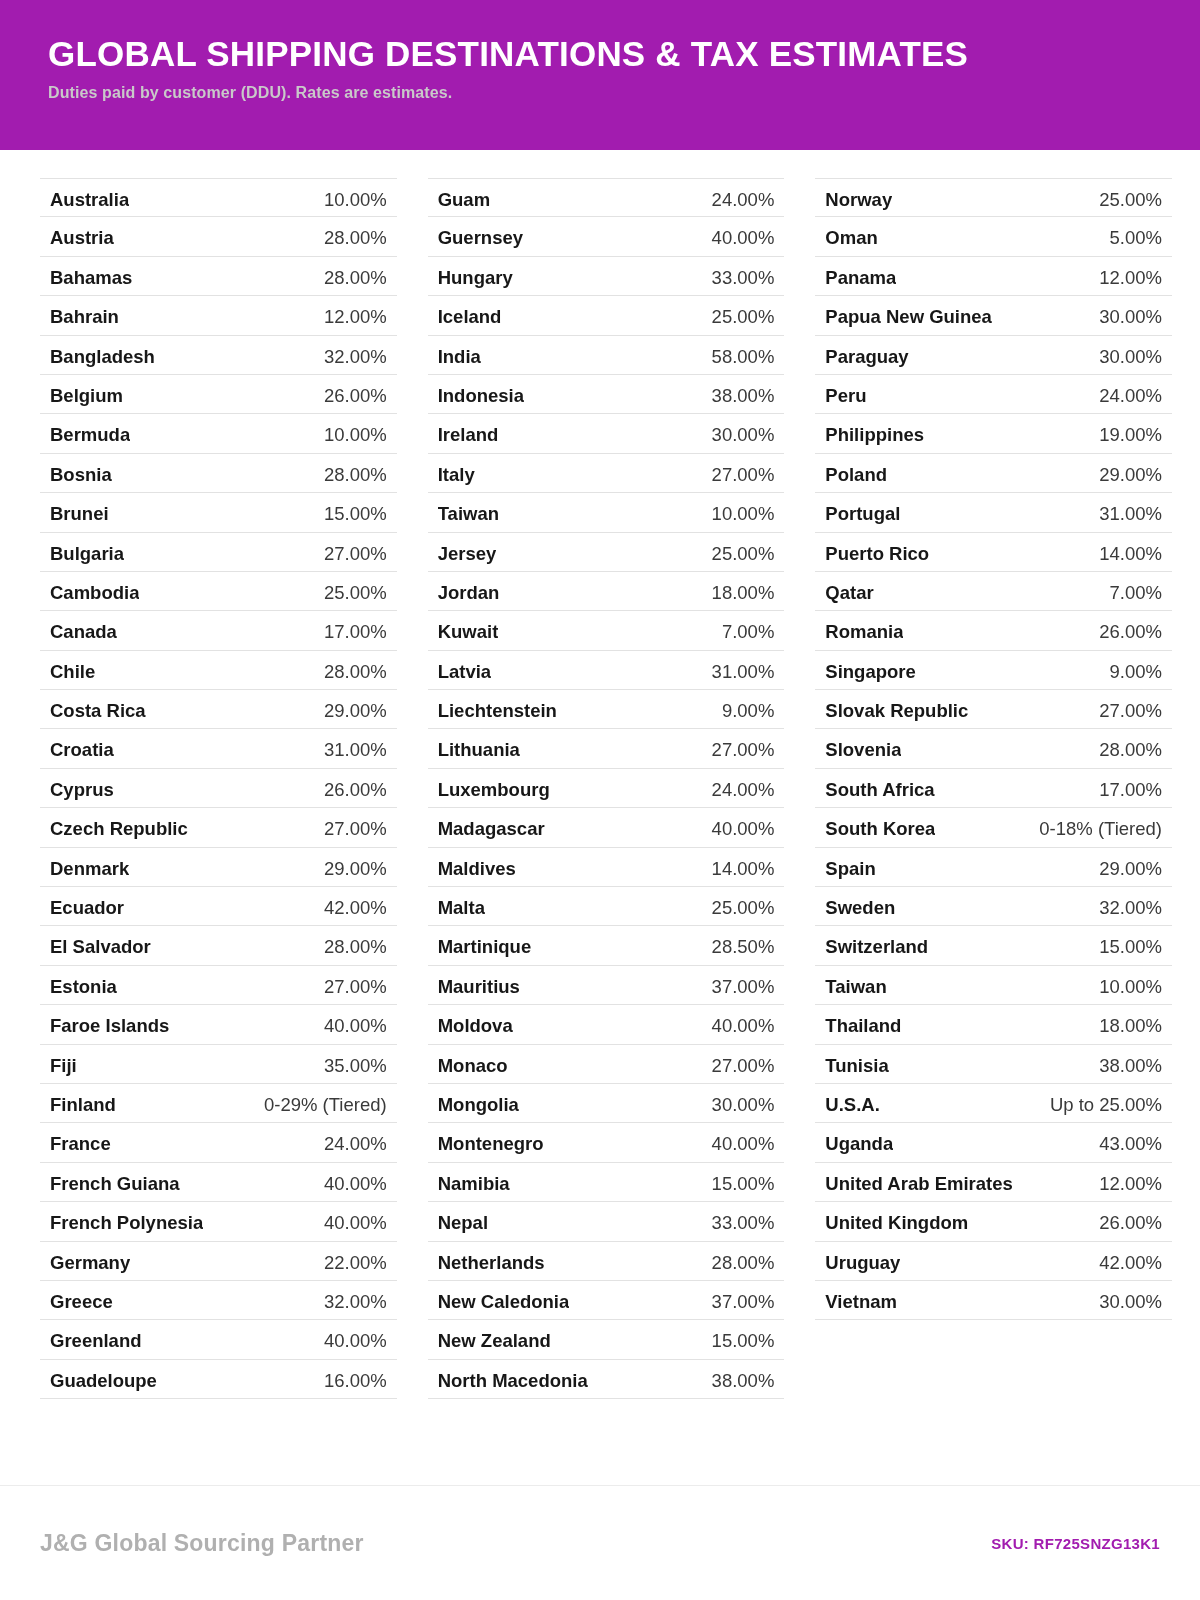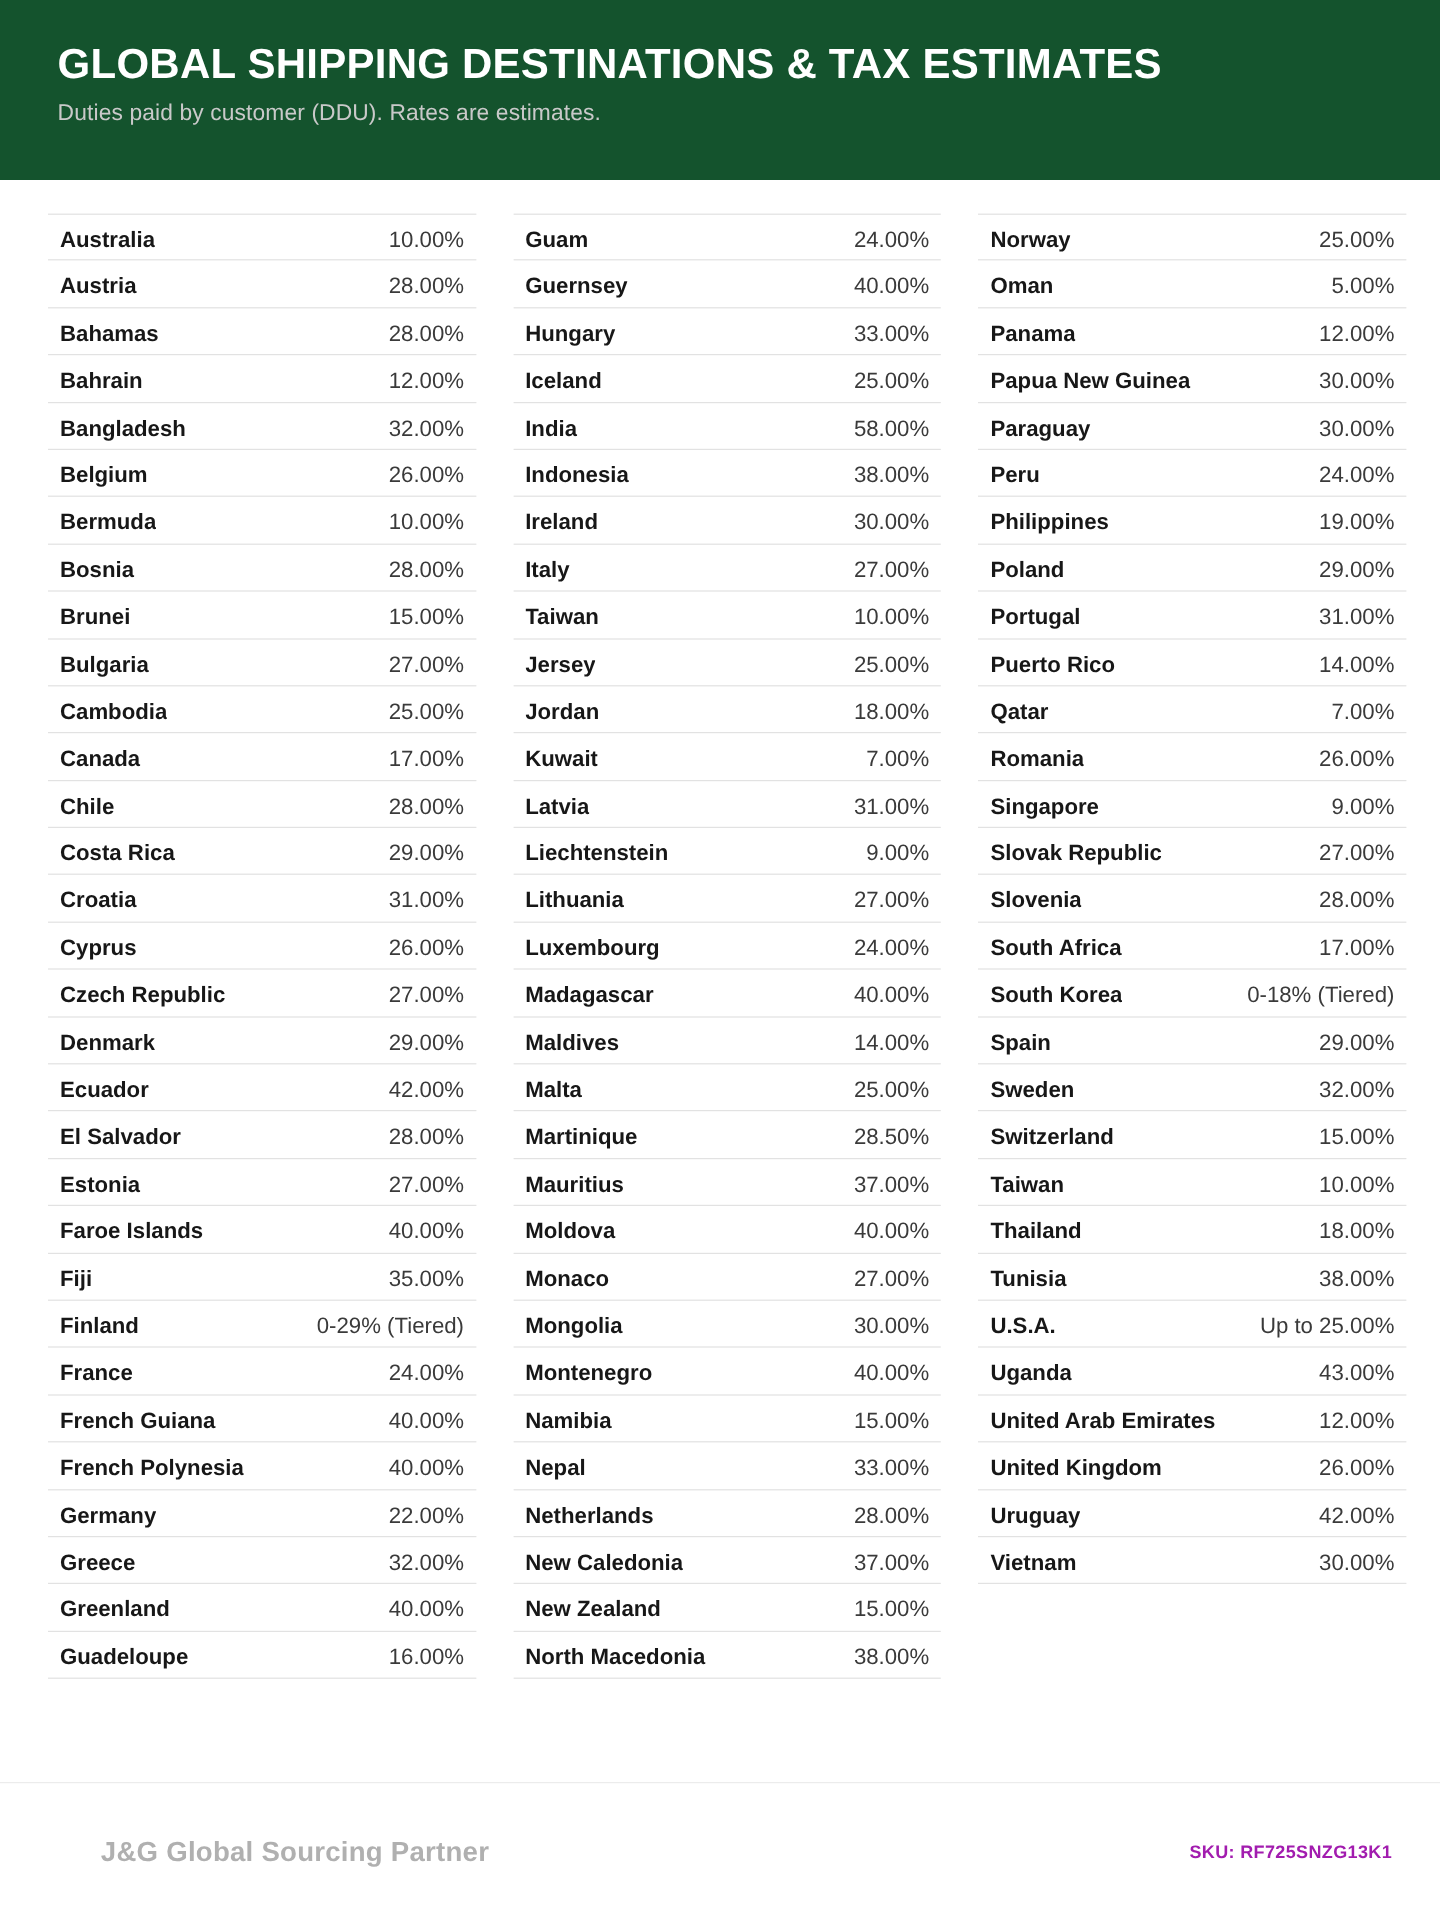--- a/index.html
+++ b/index.html
@@ -15,37 +15,37 @@
   }
   .page {
     position: relative;
     width: 1200px;
     height: 1600px;
     box-sizing: border-box;
     overflow: hidden;
   }
   
   .header {
-    background: #14532d;
+    background: #a21caf;
     padding: 34px 48px 30px 48px;
     box-sizing: border-box;
     height: 150px;
   }
   .header-title {
     color: #ffffff;
     font-size: 35px;
     font-weight: bold;
     letter-spacing: 0.2px;
     line-height: 1.15;
     margin: 0 0 10px 0;
   }
   .header-subtitle {
     color: #c9c9c9;
-    font-size: 19px;
-    font-weight: normal;
+    font-size: 16px;
+    font-weight: bold;
     margin: 0;
     letter-spacing: 0.1px;
   }
   
   .columns {
     display: flex;
     gap: 31px;
     padding: 28px 28px 0 40px;
     box-sizing: border-box;
     justify-content: space-between;
@@ -92,21 +92,20 @@
     align-items: center;
     justify-content: space-between;
     padding: 0 40px;
     box-sizing: border-box;
   }
   .footer-brand {
     font-size: 23px;
     font-weight: bold;
     color: #b0b0b0;
     letter-spacing: 0.2px;
-    margin-left: 44px;
   }
   .footer-sku {
     font-size: 15px;
     font-weight: bold;
     color: #a21caf;
     letter-spacing: 0.3px;
   }
 </style>
 </head>
 <body>

